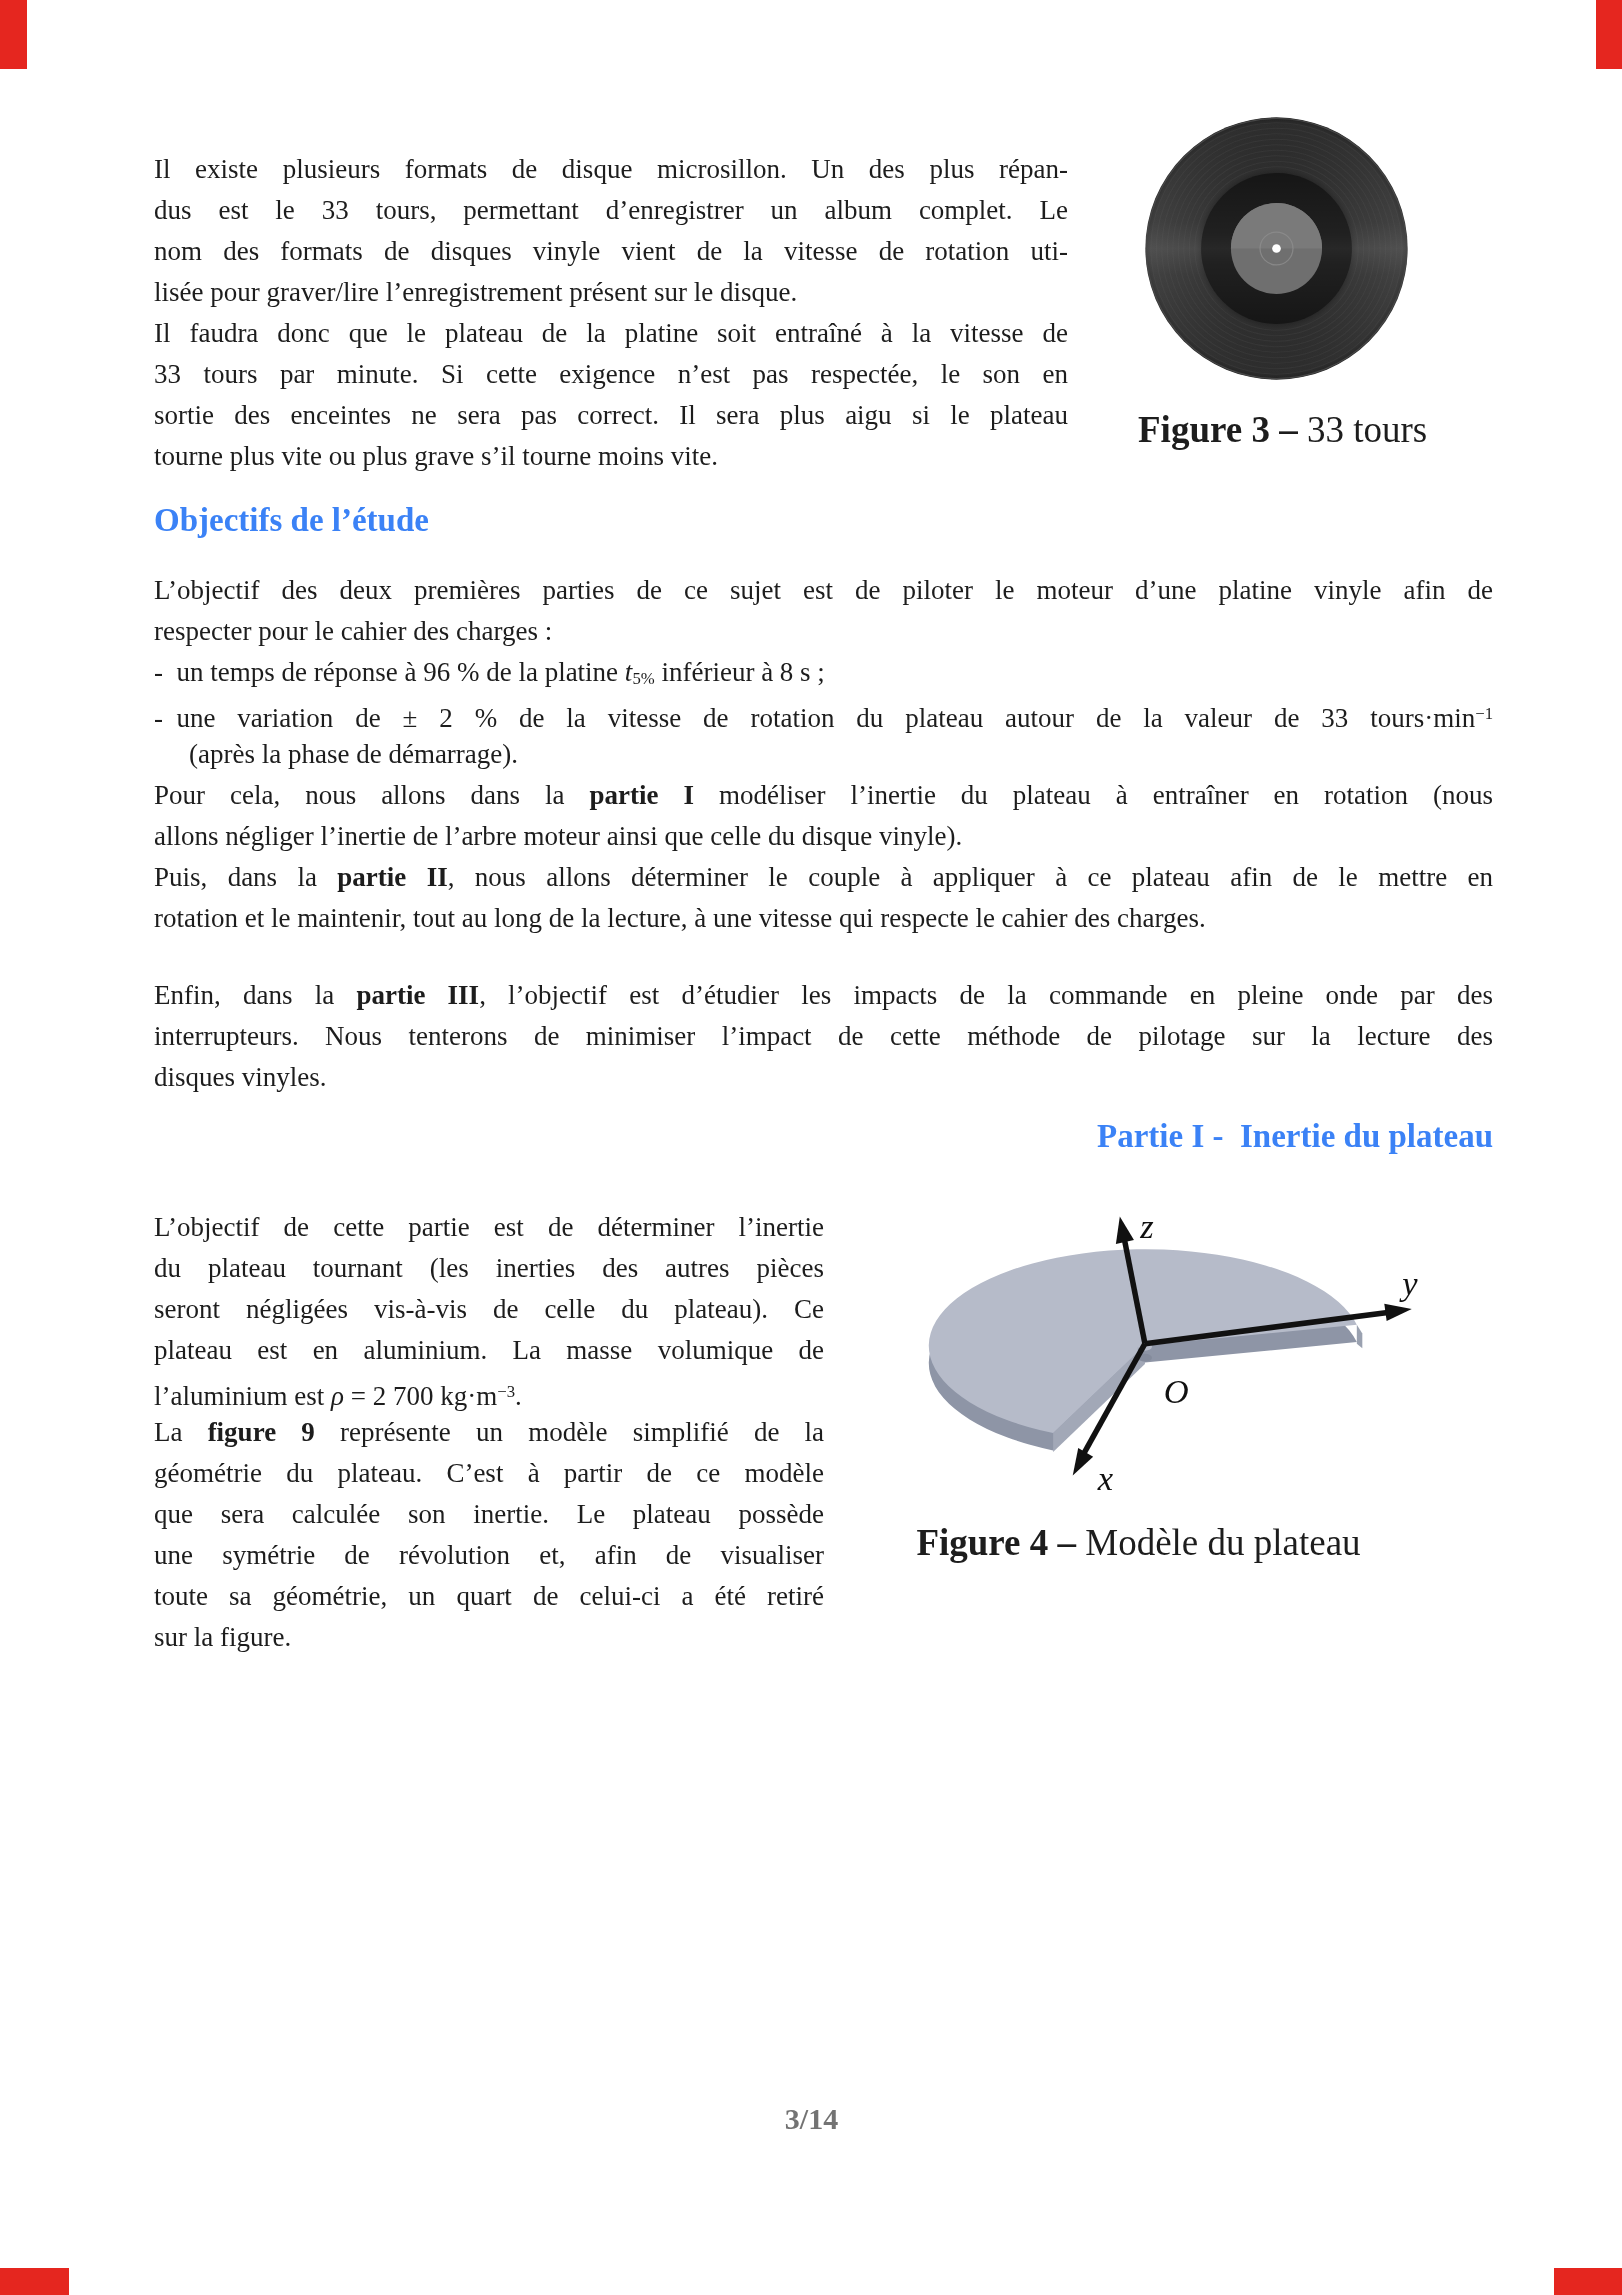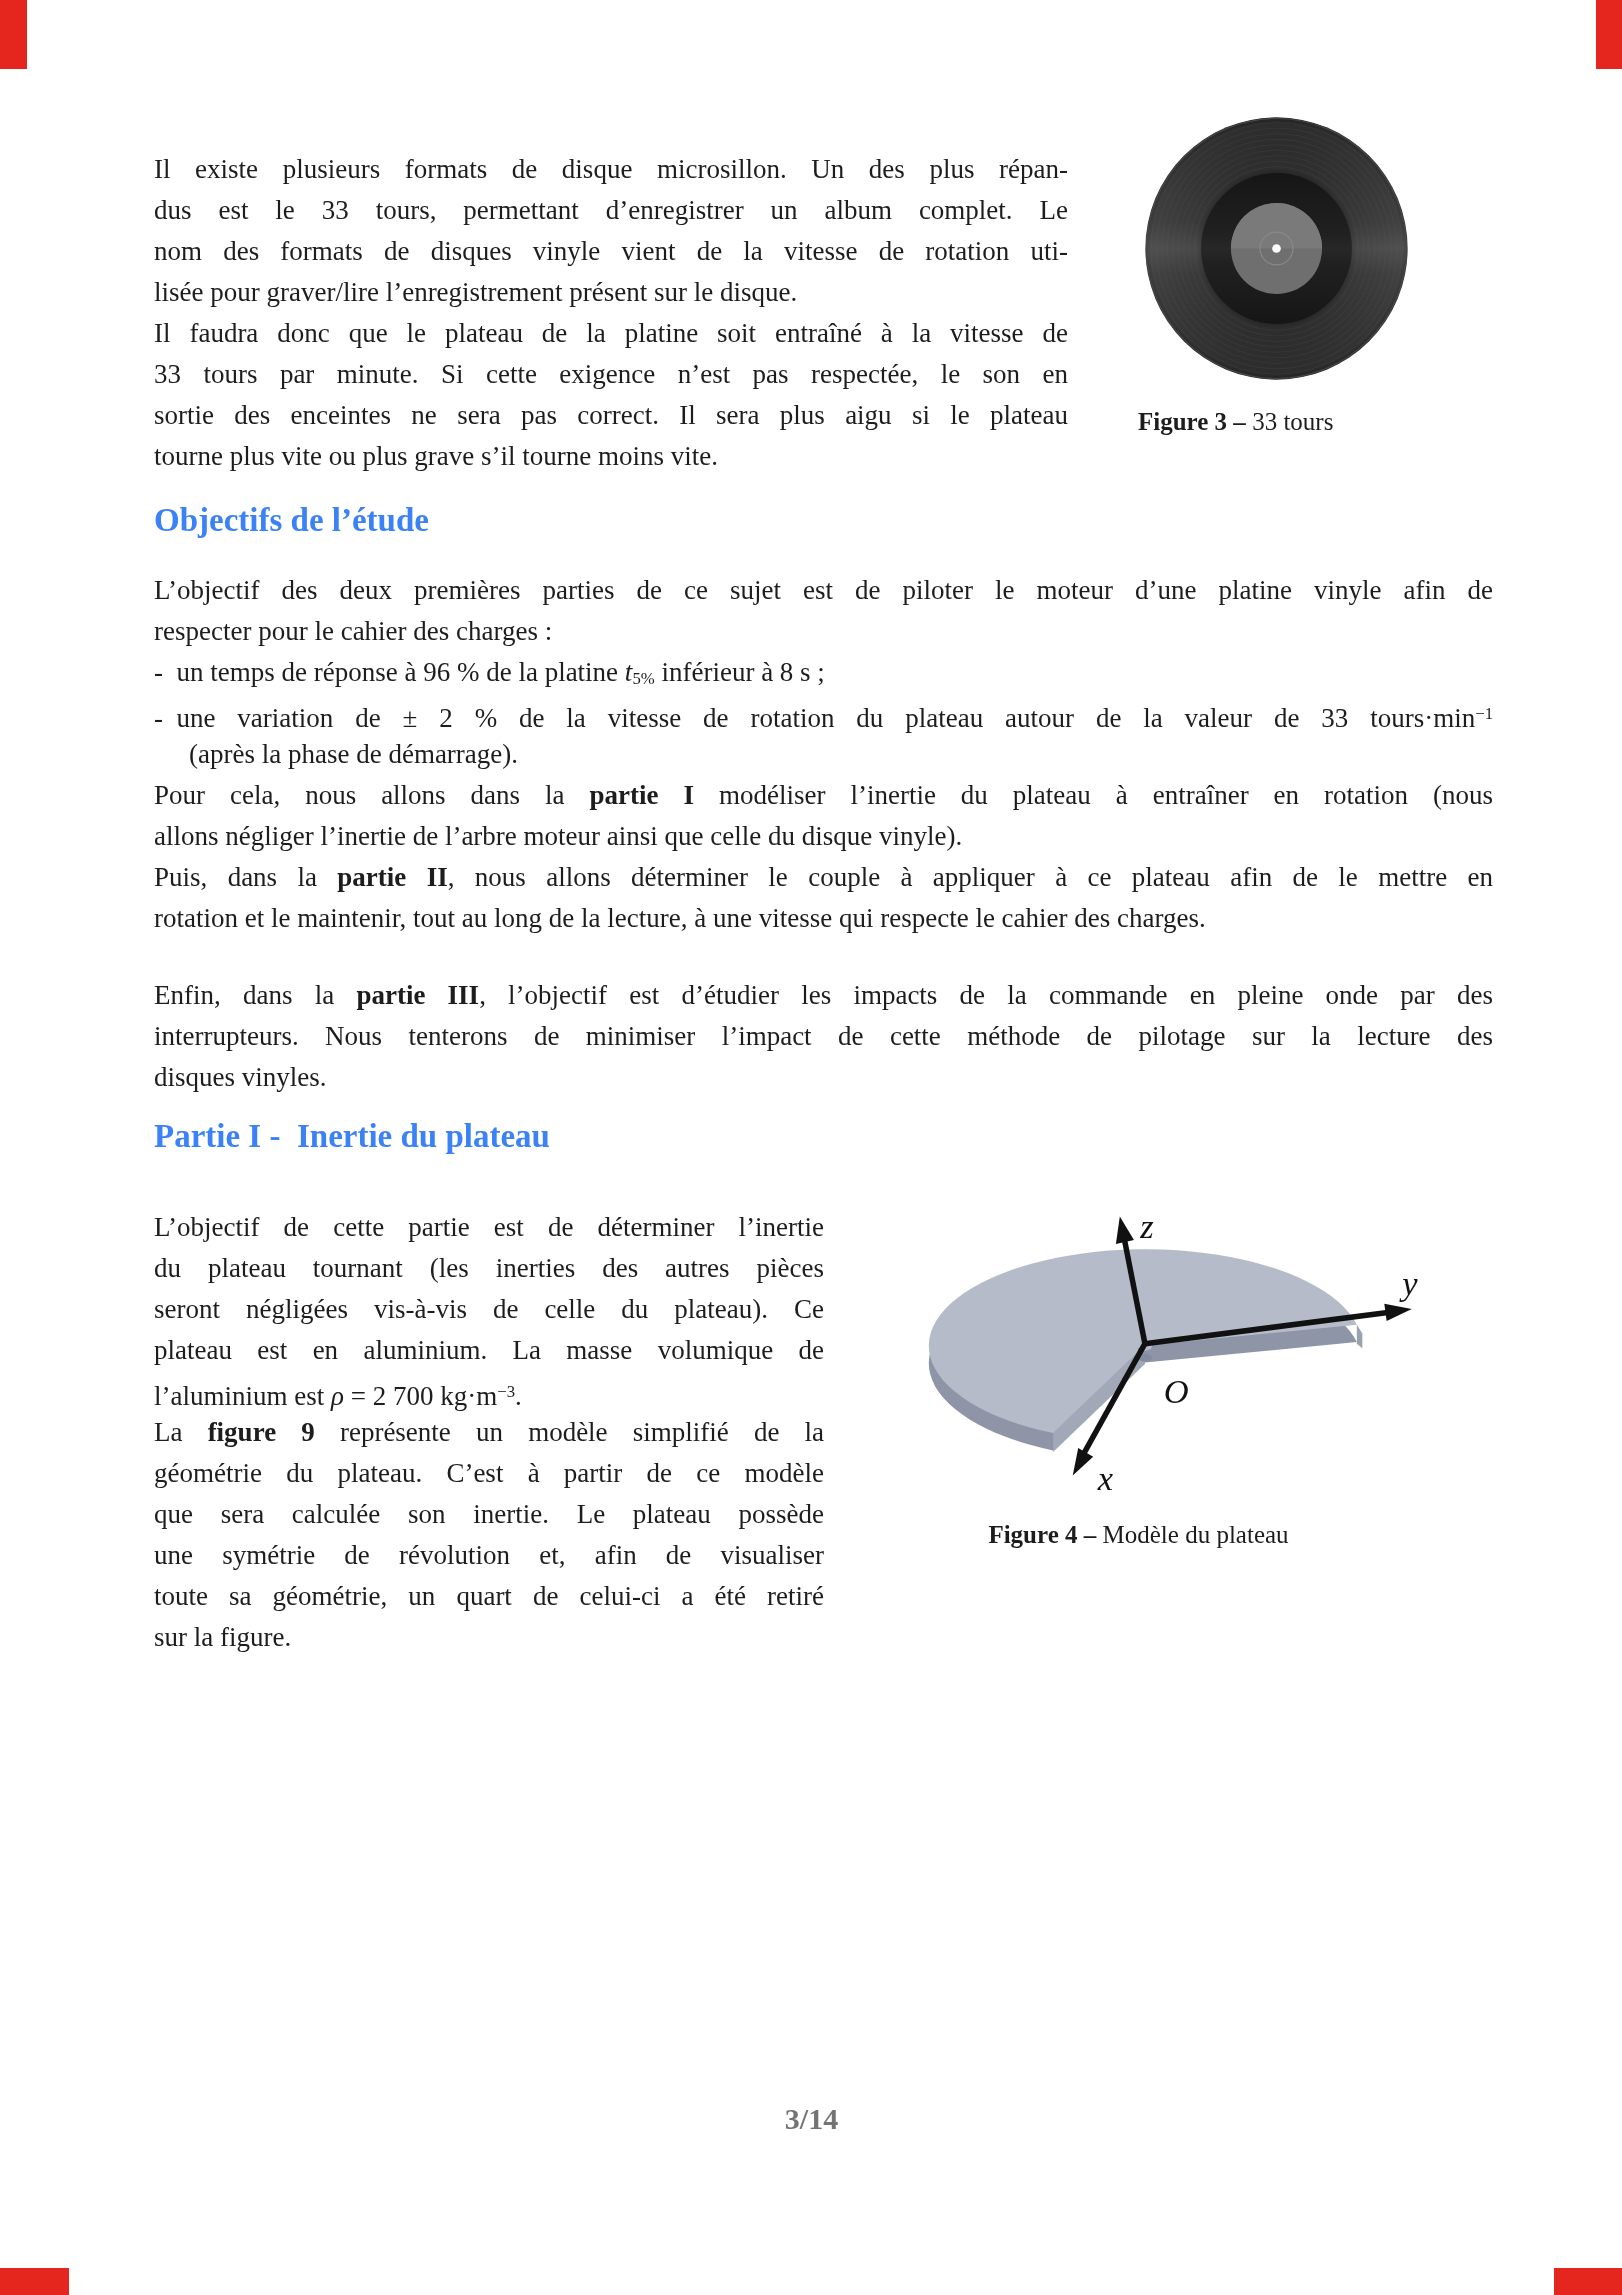--- a/index.html
+++ b/index.html
@@ -21,23 +21,23 @@
 
   .tl{height:41px;line-height:41px;overflow:hidden;white-space:normal;}
   .stretch{text-align:justify;text-align-last:justify;}
   .b{font-weight:bold;}
   .i{font-style:italic;}
   .sup{font-size:0.62em;vertical-align:0.48em;}
   .sub{font-size:0.62em;vertical-align:-0.18em;}
 
   .heading{position:absolute;font-size:33px;font-weight:bold;color:#3b82f6;}
   #obj-heading{left:154px;top:502px;}
-  #p1-heading{left:154px;top:1118px;width:1339px;text-align:left;white-space:pre;}
+  #p1-heading{left:154px;top:1118px;width:1339px;text-align:right;white-space:pre;}
 
-  .caption{position:absolute;font-size:25px;}
+  .caption{position:absolute;font-size:37px;}
   #fig3cap{left:1138px;top:408px;}
   #fig4cap{left:840px;top:1521px;width:597px;text-align:center;}
 
   #vinyl{position:absolute;left:1143px;top:115px;}
   #fig4{position:absolute;left:848px;top:1171px;}
   #fig4 text{font-family:"Liberation Serif","DejaVu Serif",serif;font-style:italic;font-size:44px;fill:#111;}
 
   #pagenum{position:absolute;left:0;top:2102px;width:1623px;text-align:center;
     font-size:30px;font-weight:bold;color:#737373;}
 </style>

